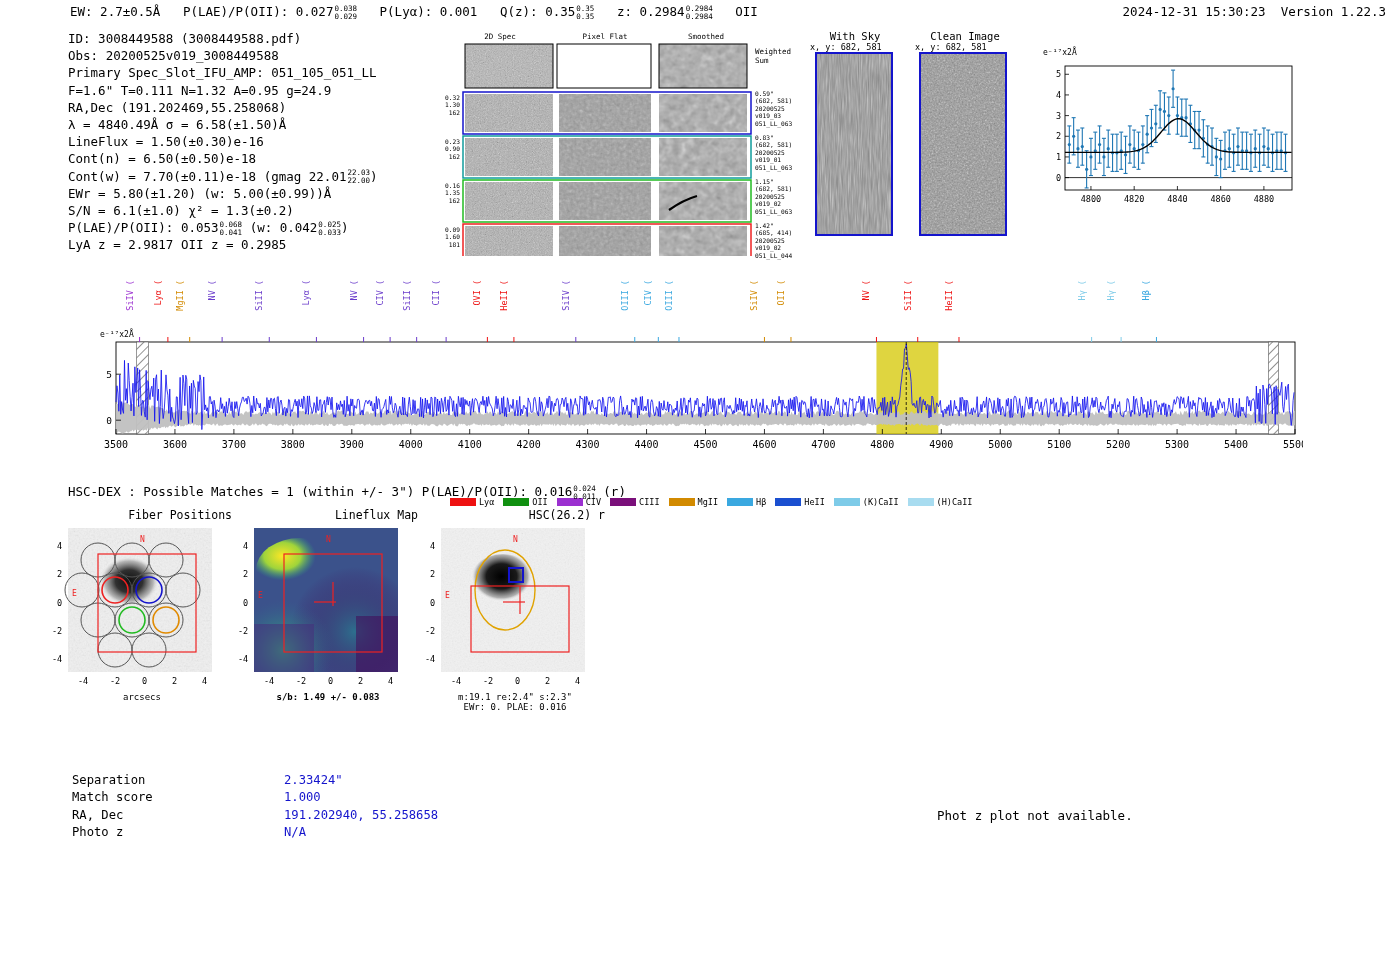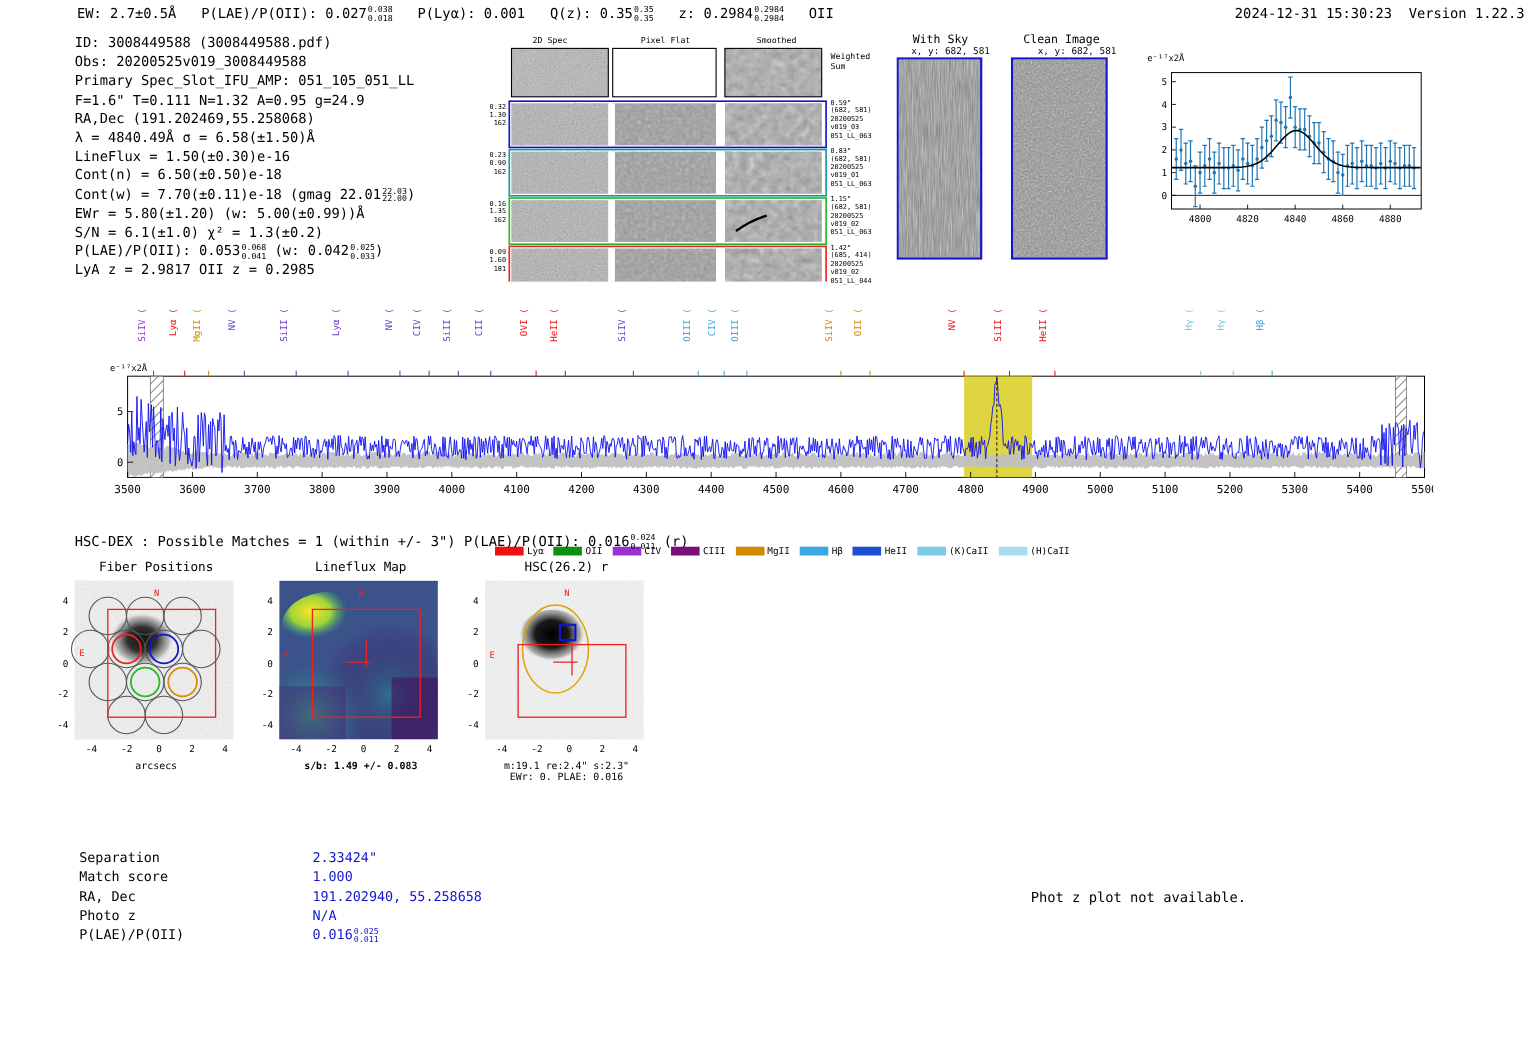--- a/index.html
+++ b/index.html
@@ -16,55 +16,55 @@
   
   #info-block{left:68px;top:30px;font-size:12.5px;line-height:17.2px;}
 
   
   #spec2d{left:437px;top:32px;width:360px;height:220px;text-decoration:underline;}
   .panlabel{font-size:7.5px;text-align:center;}
   .cutlabel{position:absolute;font-size:6.2px;line-height:7.4px;color:#000;}
 
   
   .imgtitle{font-size:10.5px;text-align:center;}
-  .imgsub{font-size:8.5px;text-align:right;}
+  .imgsub{font-size:8.5px;text-align:left;}
 
   
   #zoomplot{left:1035px;top:52px;width:265px;height:160px;}
 
   
   #fullspec{left:88px;top:270px;width:1215px;height:190px;}
 
   
   #speclegend{left:450px;top:474px;font-size:8.5px;margin-top:23px;}
   .lgitem{display:inline-block;margin-right:9px;}
   .lgsw{display:inline-block;width:26px;height:8px;vertical-align:-1px;margin-right:3px;}
 
   
   #hscdex{left:68px;top:484px;font-size:12.5px;}
 
   
-  .sqtitle{font-size:11.5px;text-align:center;}
+  .sqtitle{font-size:11.5px;text-align:right;}
   .subcap{font-size:9px;text-align:center;}
 
   
   #btable{left:72px;top:772px;font-size:12.2px;line-height:17.4px;}
   #btable .k{display:inline-block;width:212px;}
   #btable .v{color:#1414cc;}
   #photznote{left:937px;top:808px;font-size:12.5px;}
 
   svg{display:block;}
 </style>
 </head>
 <body>
 
 <div class="abs mono nowrap" id="top-line">
   <span>EW: 2.7±0.5Å</span>
   &nbsp;
-  <span>P(LAE)/P(OII): 0.027</span><span class="fracstack"><span>0.038</span><br><span>0.018</span></span>
+  <span>P(LAE)/P(OII): 0.027</span><span class="fracstack"><span>0.038</span><br><span>0.029</span></span>
   &nbsp;
   <span>P(Lyα): 0.001</span>
   &nbsp;
   <span>Q(z): 0.35</span><span class="fracstack"><span>0.35</span><br><span>0.35</span></span>
   &nbsp;
   <span>z: 0.2984</span><span class="fracstack"><span>0.2984</span><br><span>0.2984</span></span>
   &nbsp;
   <span>OII</span>
 </div>
 <div class="abs mono nowrap" id="top-right">
@@ -765,16 +765,15 @@
   </svg>
   <div class="subcap" style="margin-top:-2px;">m:19.1 re:2.4" s:2.3"</div>
   <div class="subcap">EWr: 0. PLAE: 0.016</div>
 </div>
 
 <div class="abs mono" id="btable">
   <div><span class="k">Separation</span><span class="v">2.33424"</span></div>
   <div><span class="k">Match score</span><span class="v">1.000</span></div>
   <div><span class="k">RA, Dec</span><span class="v">191.202940, 55.258658</span></div>
   <div><span class="k">Photo z</span><span class="v">N/A</span></div>
-  <div><span class="k">P(LAE)/P(OII)</span><span class="v">0.016</span><span class="fracstack v"><span>0.025</span><br><span>0.011</span></span></div>
 </div>
 
 <div class="abs mono" id="photznote">Phot z plot not available.</div>
 
 </body></html>

